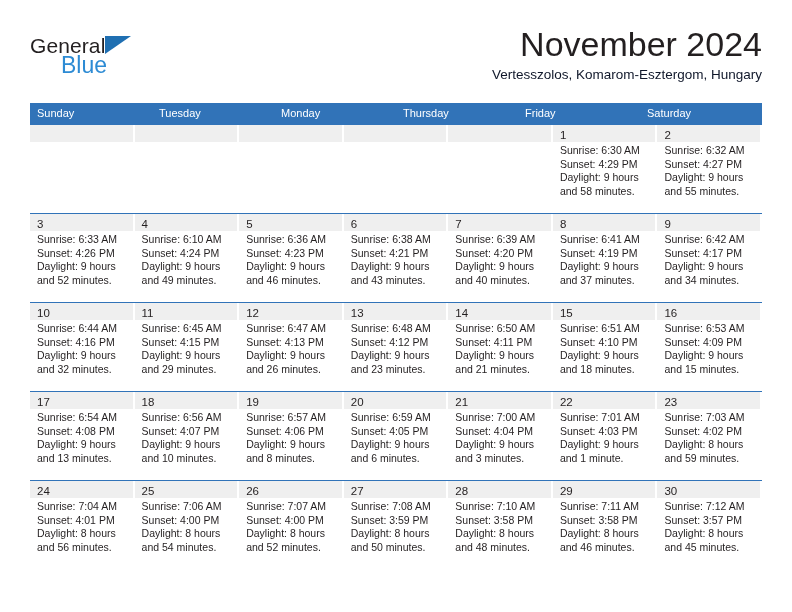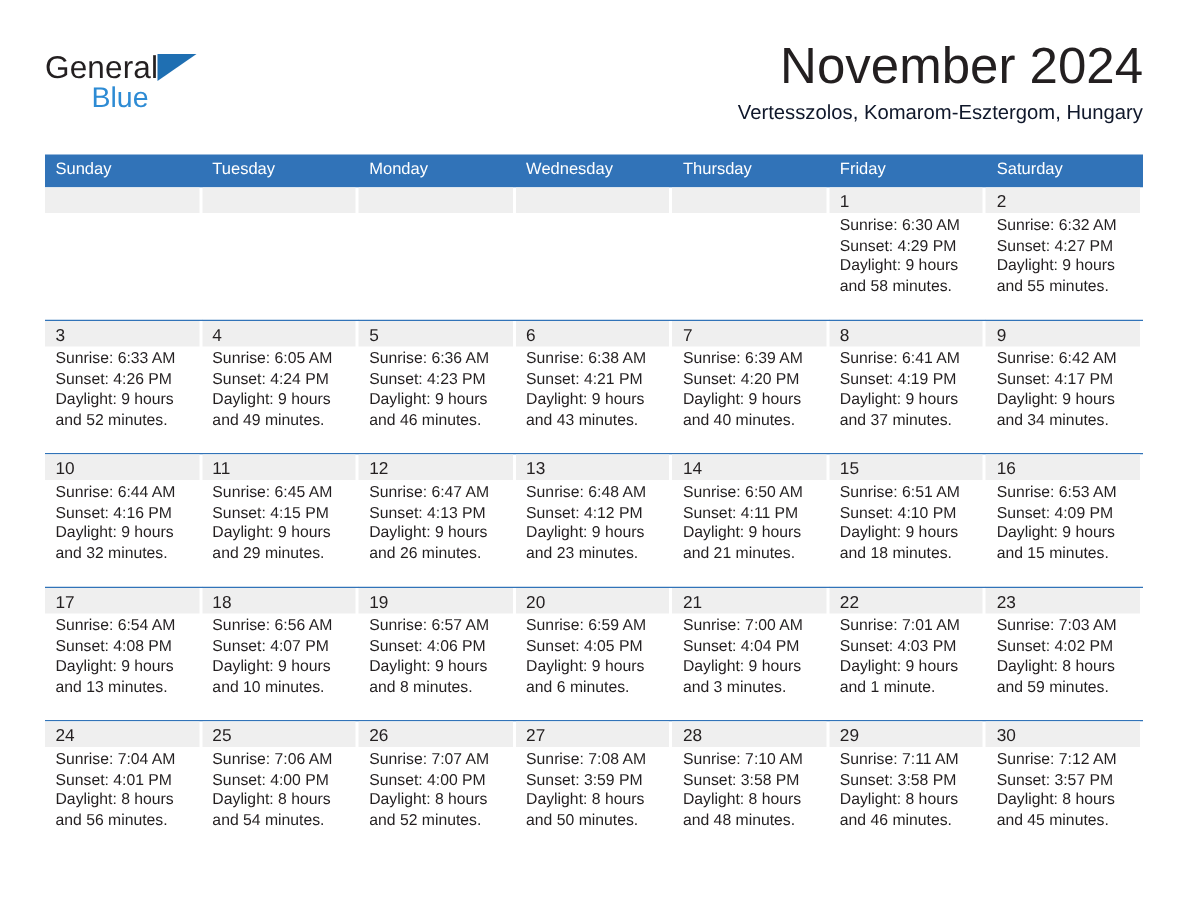--- a/index.html
+++ b/index.html
@@ -52,21 +52,21 @@
     top: 2px;
     width: 0;
     height: 0;
     border-left: 26px solid #1f6fb2;
     border-bottom: 18px solid transparent;
   }
   .brand-blue {
     position: absolute;
     left: 31px;
     top: 20px;
-    font-size: 19px;
+    font-size: 23px;
     color: #2d8bd4;
     line-height: 23px;
     font-weight: 400;
   }
 
   .titles {
     position: absolute;
     right: 0;
     top: 0;
     text-align: right;
@@ -168,21 +168,20 @@
       <div class="cal-subtitle">Vertesszolos, Komarom-Esztergom, Hungary</div>
     </div>
 
   </div>
 
   <div class="calendar">
     <div class="dow-row" id="dow-row">
         <div class="dow-cell">Sunday</div>
         <div class="dow-cell">Tuesday</div>
         <div class="dow-cell">Monday</div>
-        <div class="dow-cell">Wednesday</div>
         <div class="dow-cell">Thursday</div>
         <div class="dow-cell">Friday</div>
         <div class="dow-cell">Saturday</div>
       </div>
     <div id="weeks-container">
         <div class="week-row first">
           <div class="day-cell empty">
             <div class="day-num-band"><span class="day-num"></span></div>
             <div class="day-info"></div>
           </div>
@@ -227,21 +226,21 @@
             <div class="day-info">
               <div>Sunrise: 6:33 AM</div>
               <div>Sunset: 4:26 PM</div>
               <div>Daylight: 9 hours</div>
               <div>and 52 minutes.</div>
             </div>
           </div>
           <div class="day-cell">
             <div class="day-num-band"><span class="day-num">4</span></div>
             <div class="day-info">
-              <div>Sunrise: 6:05 AM</div>
+              <div>Sunrise: 6:10 AM</div>
               <div>Sunset: 4:24 PM</div>
               <div>Daylight: 9 hours</div>
               <div>and 49 minutes.</div>
             </div>
           </div>
           <div class="day-cell">
             <div class="day-num-band"><span class="day-num">5</span></div>
             <div class="day-info">
               <div>Sunrise: 6:36 AM</div>
               <div>Sunset: 4:23 PM</div>

